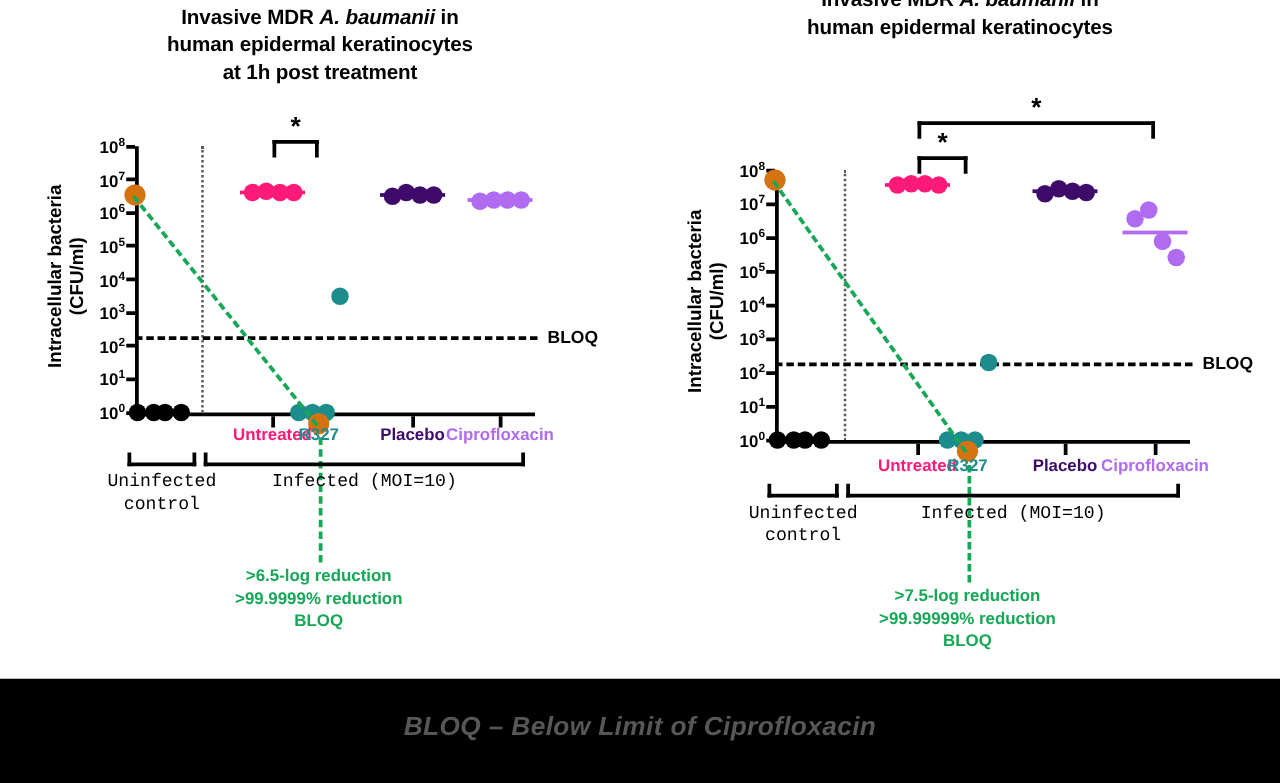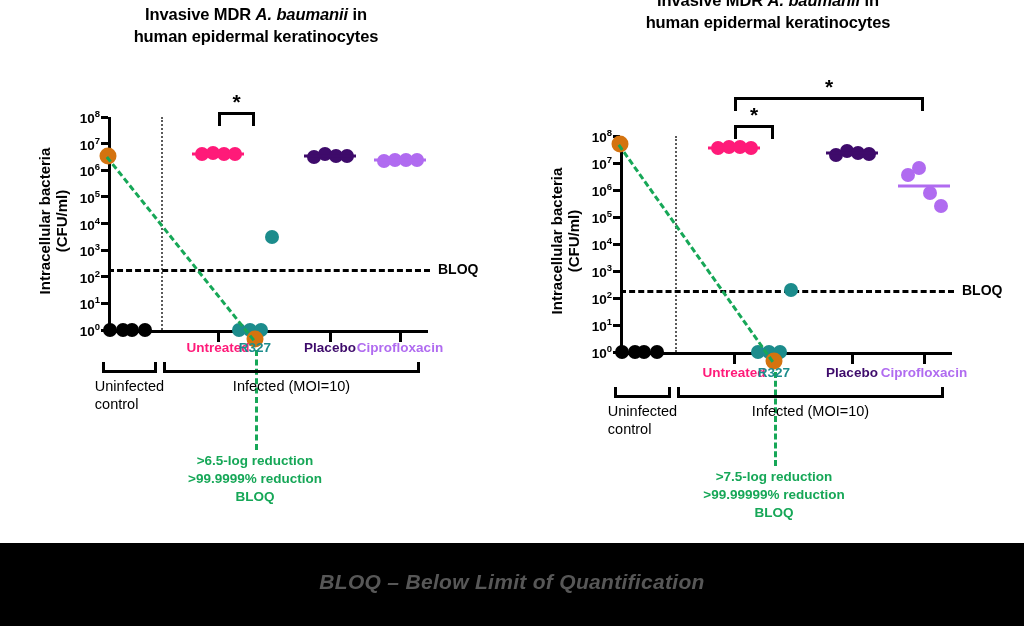--- a/index.html
+++ b/index.html
@@ -153,24 +153,25 @@
   .group-bracket {
     position: absolute;
     border: 3px solid #000;
     border-top: none;
     height: 11px;
   }
   .group-label {
     position: absolute;
     font-size: 14.5px;
     color: #000;
-    text-align: left;
+    text-align: center;
     line-height: 1.22;
     white-space: nowrap;
     transform: translateX(-50%);
+    font-family: Liberation Mono, monospace;
   }
 
   .reduction-note {
     position: absolute;
     font-size: 13.5px;
     font-weight: bold;
     color: #16a757;
     text-align: center;
     line-height: 1.35;
     white-space: nowrap;
@@ -192,20 +193,21 @@
 </head>
 <body>
 
 <div id="root">
   <div class="white-canvas"></div>
 
   <div class="panel panel-left">
     <div class="chart-title">
       <span>Invasive MDR </span><span class="ital">A. baumanii</span><span> in</span><br>
       <span>human epidermal keratinocytes</span><br>
+      <span>at 1h post treatment</span>
     </div>
     <div class="plot" id="plot-left" style="left:0;top:0;width:512px;height:543px;">
         <div class="axis-y" style="left:108px;top:117px;height:216px;"></div>
         <div class="tick-y" style="left:101px;top:328.5px;"></div>
         <div class="ylabel-tick" style="left:60px;top:330px;width:40px;">10<sup>0</sup></div>
         <div class="tick-y" style="left:101px;top:301.875px;"></div>
         <div class="ylabel-tick" style="left:60px;top:303.375px;width:40px;">10<sup>1</sup></div>
         <div class="tick-y" style="left:101px;top:275.25px;"></div>
         <div class="ylabel-tick" style="left:60px;top:276.75px;width:40px;">10<sup>2</sup></div>
         <div class="tick-y" style="left:101px;top:248.625px;"></div>
@@ -340,14 +342,14 @@
         <div class="xcat" style="left:340px;top:365px;color:#3E0B6B;">Placebo</div>
         <div class="xcat" style="left:412px;top:365px;color:#B06BF0;">Ciprofloxacin</div>
         <div class="group-bracket" style="left:102px;top:387px;width:57px;"></div>
         <div class="group-bracket" style="left:165px;top:387px;width:267px;"></div>
         <div class="group-label" style="left:130.5px;top:403px;"><span>Uninfected</span><br><span>control</span></div>
         <div class="group-label" style="left:298.5px;top:403px;">Infected (MOI=10)</div>
         <div class="reduction-note" style="left:262px;top:468px;"><span>&gt;7.5-log reduction</span><br><span>&gt;99.99999% reduction</span><br><span>BLOQ</span></div>
       </div>
   </div>
 
-  <div class="footer-caption">BLOQ – Below Limit of Quantification</div>
+  <div class="footer-caption">BLOQ – Below Limit of Ciprofloxacin</div>
 </div>
 
 </body></html>

